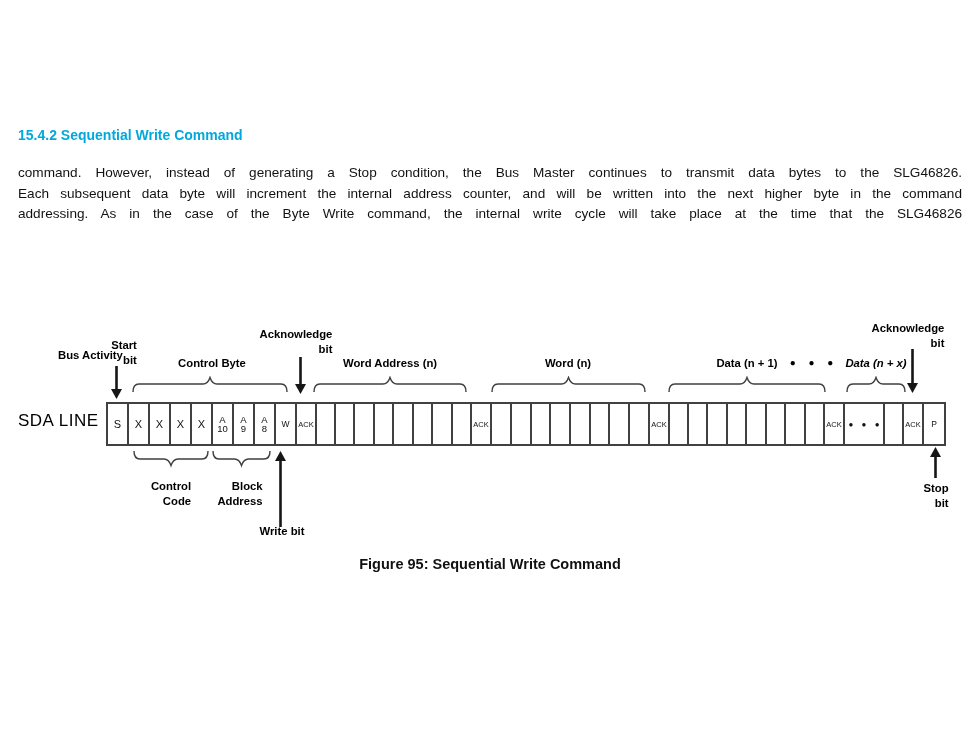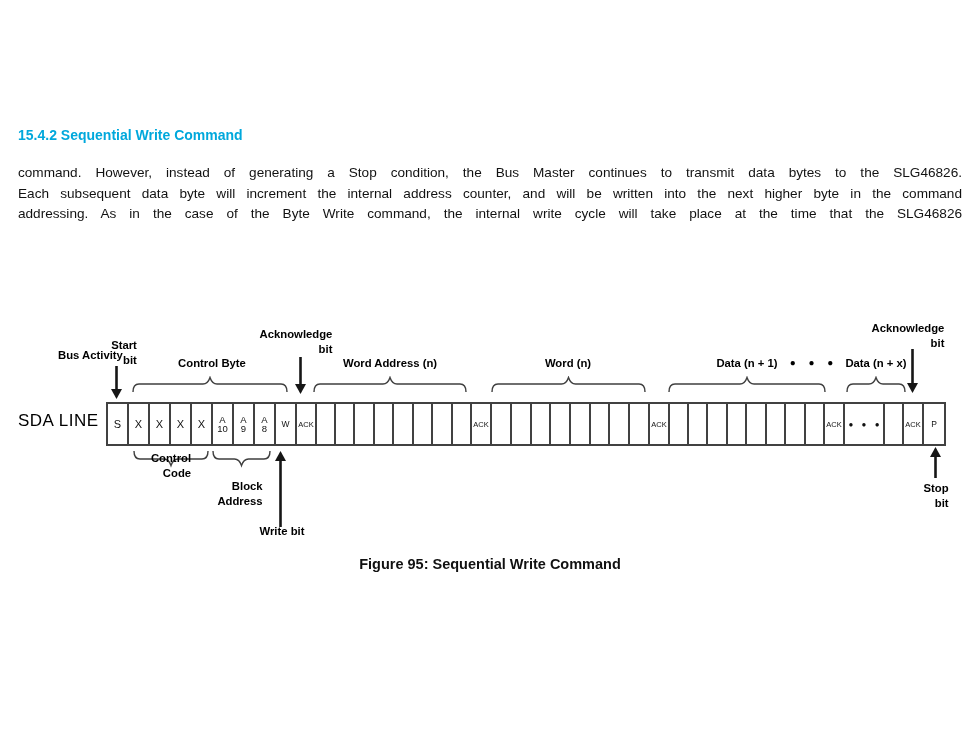--- a/index.html
+++ b/index.html
@@ -74,21 +74,21 @@
 
     <div class="lbl" style="left:124px; top:338px;">Start
 bit</div>
     <div class="lbl" style="left:212px; top:356px;">Control Byte</div>
     <div class="lbl" style="left:296px; top:327px;">Acknowledge
 bit</div>
     <div class="lbl" style="left:390px; top:356px;">Word Address (n)</div>
     <div class="lbl" style="left:568px; top:356px;">Word (n)</div>
     <div class="lbl" style="left:747px; top:356px;">Data (n + 1)</div>
     <div class="lbl dots-lbl" style="left:814px; top:355px;">● ● ●</div>
-    <div class="lbl" style="left:876px; top:356px;">Data (n + x)</div>
+    <div class="lbl" style="left:876px; top:356px;font-style:italic;">Data (n + x)</div>
     <div class="lbl" style="left:908px; top:321px;">Acknowledge
 bit</div>
 
     <div class="shape" style="left:110px; top:366px;">
       <svg width="13" height="33">
           <line x1="6.5" y1="0" x2="6.5" y2="24" stroke="#161616" stroke-width="2.6"></line>
           <polygon points="1,23 12,23 6.5,33" fill="#161616"></polygon>
         </svg>
     </div>
     <div class="shape" style="left:294px; top:357px;">
@@ -194,21 +194,21 @@
           <line x1="6.5" y1="9" x2="6.5" y2="76" stroke="#161616" stroke-width="2.6"></line>
         </svg>
     </div>
     <div class="shape" style="left:929px; top:447px;">
       <svg width="13" height="31">
           <polygon points="6.5,0 1,10 12,10" fill="#161616"></polygon>
           <line x1="6.5" y1="9" x2="6.5" y2="31" stroke="#161616" stroke-width="2.6"></line>
         </svg>
     </div>
 
-    <div class="lbl" style="left:171px; top:451px;">Control
+    <div class="lbl" style="left:171px; top:479px;">Control
 Code</div>
     <div class="lbl" style="left:240px; top:479px;">Block
 Address</div>
     <div class="lbl" style="left:282px; top:524px;">Write bit</div>
     <div class="lbl" style="left:936px; top:481px;">Stop
 bit</div>
   </div>
 
   <div class="caption">Figure 95: Sequential Write Command</div>
 

